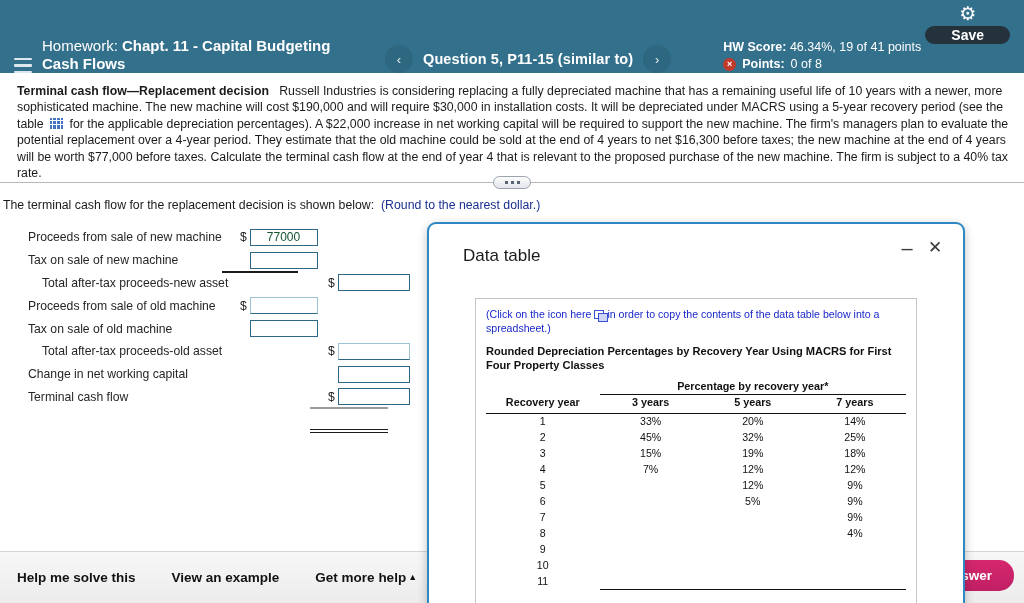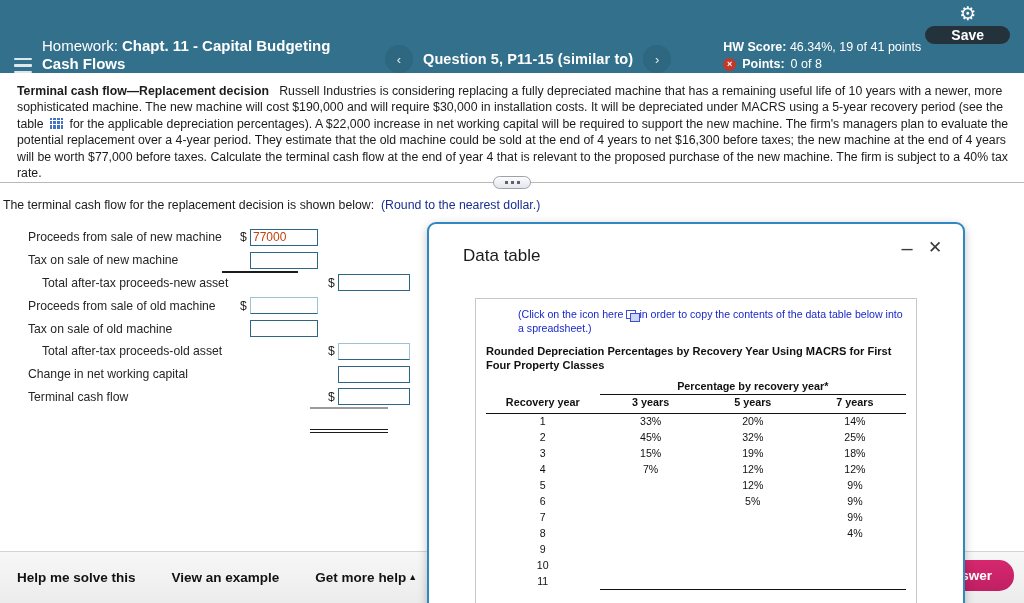--- a/index.html
+++ b/index.html
@@ -116,22 +116,22 @@
   .flabel { width:212px; font-size:12.2px; color:#262626; }
   .flabel.indent { padding-left:14px; }
 
   .dollar { width:10px; font-size:12.2px; text-align:left; }
   .slot-a { position:absolute; left:212px; width:100px; display:flex; align-items:center; }
   .slot-b { position:absolute; left:300px; width:100px; display:flex; align-items:center; }
 
   .cell {
     width:68px; height:17px;
     border:1px solid #2d6785; background:#ffffff;
-    font-size:12px; color:#c2410c;
-    text-align:left; padding:0 3px 0 2px;
+    font-size:12px; color:#14532d;
+    text-align:center; padding:0 3px 0 2px;
     line-height:15px;
     font-family:"Liberation Sans", sans-serif;
     outline:none;
   }
   .cell.wide { width:72px; }
   .cell.lightborder { border-color:#9dc4d6; border-bottom-color:#2d6785; }
 
   .ul-single { position:absolute; height:2px; background:#1b1b1b; }
   .ul-gray   { position:absolute; height:2px; background:#9b9b9b; }
   .ul-double { position:absolute; height:1px; background:#1b1b1b; }
@@ -181,21 +181,21 @@
   #dlg-close { right:18px; }
 
   #dlg-content {
     position:absolute; left:46px; top:74px; right:46px; bottom:0;
     border:1px solid #c7c7c7; border-bottom:none;
     background:#fff;
     padding:8px 10px 0 10px;
     overflow:hidden;
     font-size:11px;
   }
-  #copy-note { color:#1a28c8; font-size:10.6px; line-height:14px;margin-left:32px; }
+  #copy-note { color:#1a28c8; font-size:10.6px; line-height:14px; }
   .copy-icon {
     display:inline-block; width:10px; height:9px;
     border:1.3px solid #3a4fd8; background:#fff;
     position:relative; vertical-align:-1px; margin:0 3px; cursor:pointer;
   }
   .copy-icon::after {
     content:""; position:absolute; left:2.5px; top:2px; width:8px; height:7px;
     border:1.3px solid #3a4fd8; background:#cfd6f5;
   }
   #dlg-heading {

